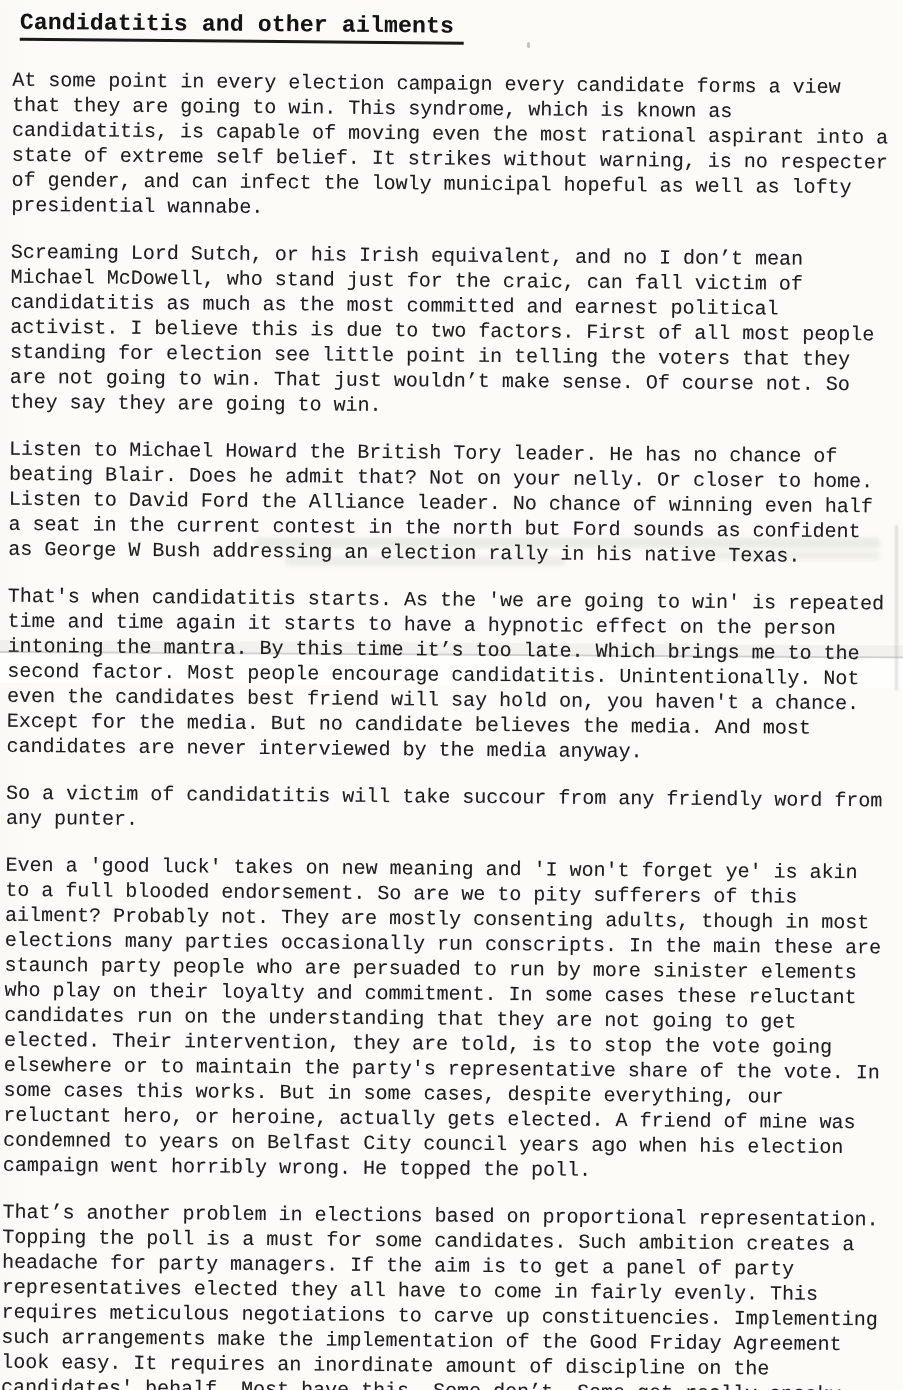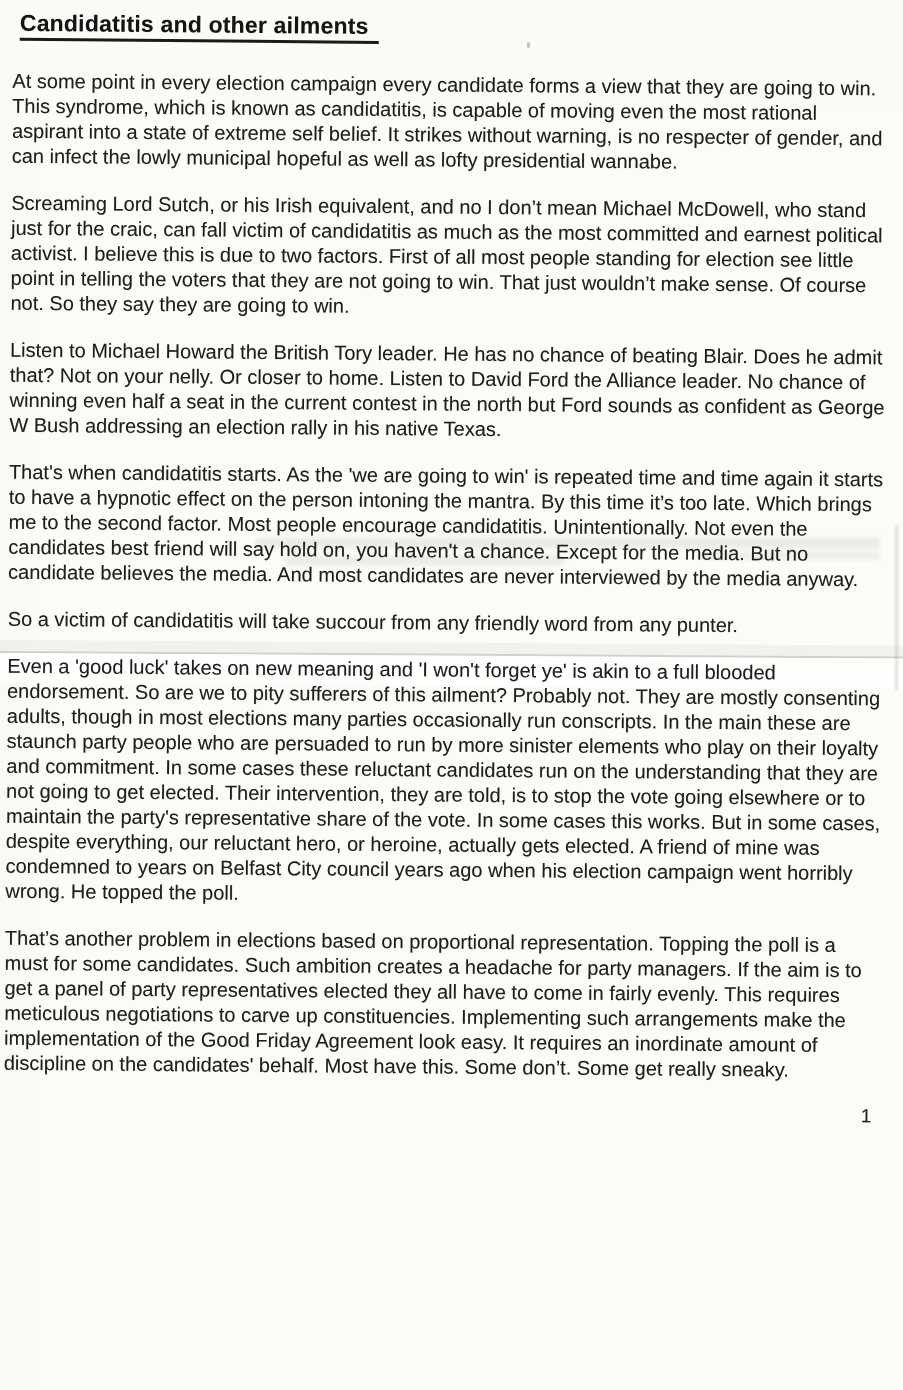--- a/index.html
+++ b/index.html
@@ -8,21 +8,21 @@
     background: #ffffff;
   }
   .page {
     position: relative;
     width: 903px;
     height: 1390px;
     overflow: hidden;
     background: #fcfbf7;
     background-image: linear-gradient(180deg, rgba(250,250,247,0.6) 0%, rgba(252,251,247,0) 8%),
                       linear-gradient(90deg, rgba(248,247,243,0.5) 0%, rgba(252,251,247,0) 4%);
-    font-family: Liberation Sans, sans-serif;
+    font-family: Liberation Mono, monospace;
   }
   .content {
     position: absolute;
     top: 10px;
     left: 13px;
     width: 878px;
     transform: rotate(0.5deg);
     transform-origin: 30px 0;
     color: #1e1e1e;
     text-shadow: 0.2px 0.2px 0 rgba(40,40,40,0.35);

